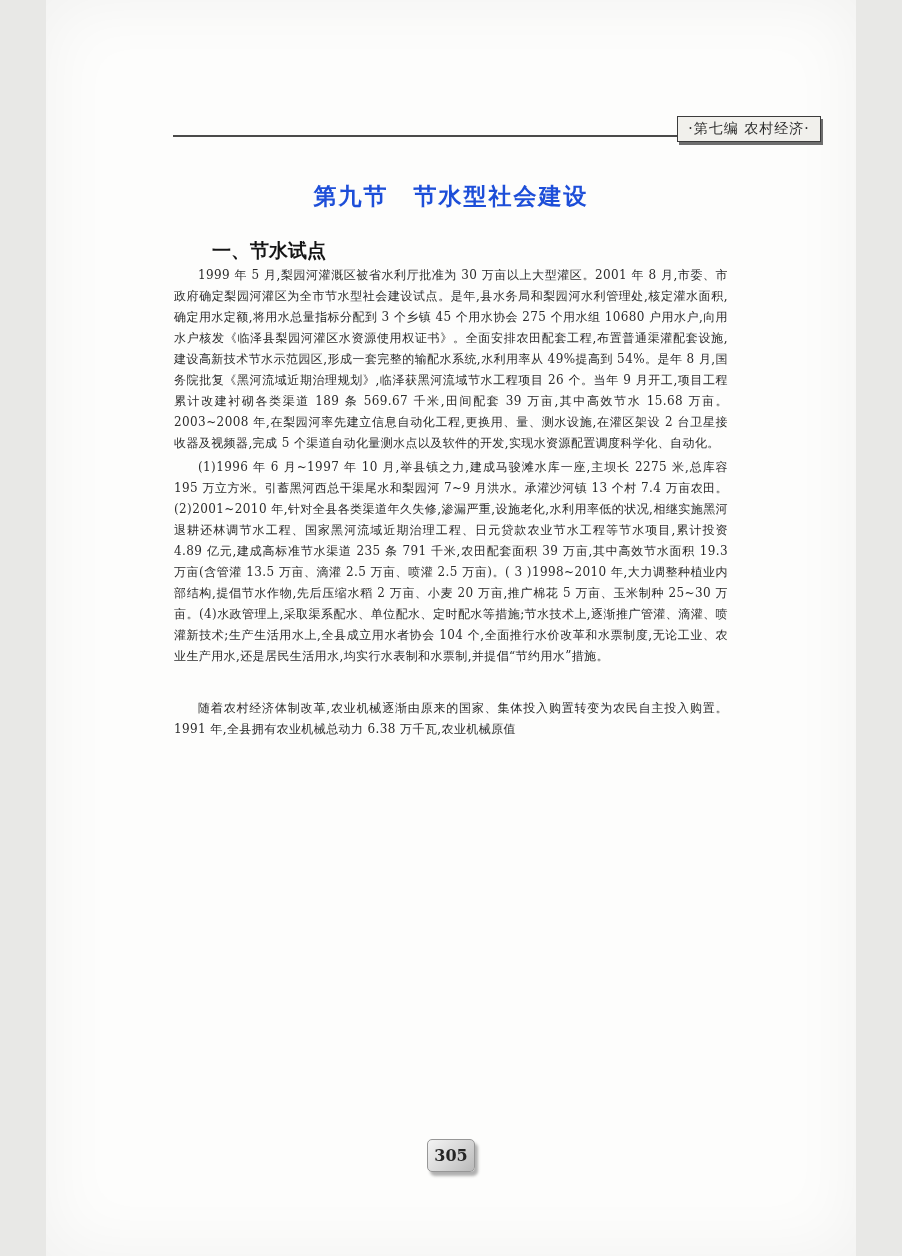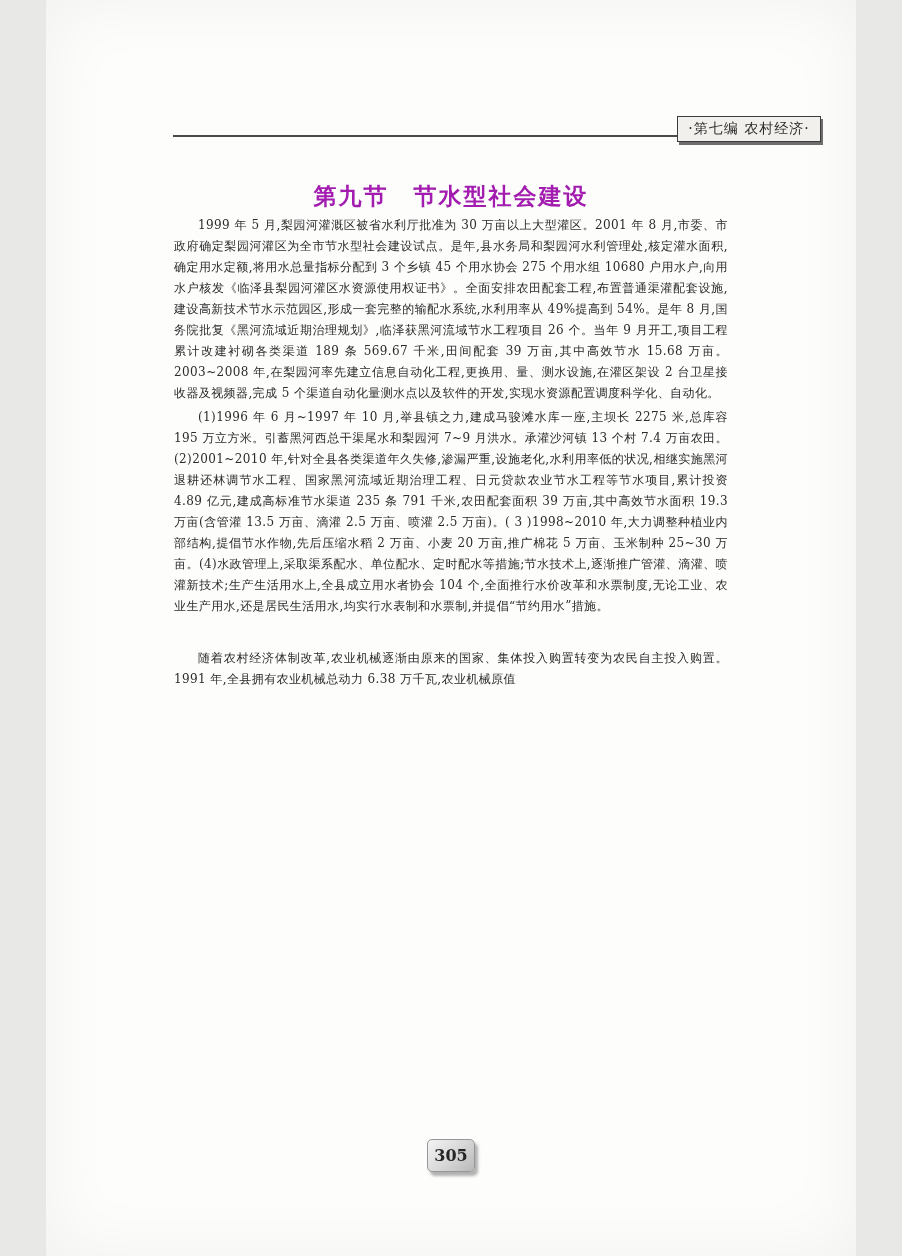--- a/index.html
+++ b/index.html
@@ -39,21 +39,21 @@
   .content { padding: 0 128px; }
 
   .section-title {
     margin: 0;
     padding-top: 181px;
     text-align: center;
     font-family: "DejaVu Sans", "Liberation Sans", sans-serif;
     font-weight: bold;
     font-size: 23px;
     letter-spacing: 2px;
-    color: #a21caf;
+    color: #1d4ed8;
   }
   .sub-heading {
     margin: 26px 0 0 0;
     text-indent: 2em;
     font-family: "DejaVu Sans", "Liberation Sans", sans-serif;
     font-weight: bold;
     font-size: 19px;
     line-height: 24px;
     color: #141414;
   }
@@ -100,20 +100,21 @@
 
   <div class="header-rule"></div>
   <div class="header-box">
     <span>·第七编  农村经济·</span>
   </div>
 
   <div class="content">
 
     <h2 class="section-title">第九节　节水型社会建设</h2>
 
+    <h3 class="sub-heading">一、节水试点</h3>
     <p class="para">1999 年 5 月,梨园河灌溉区被省水利厅批准为 30 万亩以上大型灌区。2001 年 8 月,市委、市政府确定梨园河灌区为全市节水型社会建设试点。是年,县水务局和梨园河水利管理处,核定灌水面积,确定用水定额,将用水总量指标分配到 3 个乡镇 45 个用水协会 275 个用水组 10680 户用水户,向用水户核发《临泽县梨园河灌区水资源使用权证书》。全面安排农田配套工程,布置普通渠灌配套设施,建设高新技术节水示范园区,形成一套完整的输配水系统,水利用率从 49%提高到 54%。是年 8 月,国务院批复《黑河流域近期治理规划》,临泽获黑河流域节水工程项目 26 个。当年 9 月开工,项目工程累计改建衬砌各类渠道 189 条 569.67 千米,田间配套 39 万亩,其中高效节水 15.68 万亩。2003~2008 年,在梨园河率先建立信息自动化工程,更换用、量、测水设施,在灌区架设 2 台卫星接收器及视频器,完成 5 个渠道自动化量测水点以及软件的开发,实现水资源配置调度科学化、自动化。</p>
 
     <p class="para">(1)1996 年 6 月~1997 年 10 月,举县镇之力,建成马骏滩水库一座,主坝长 2275 米,总库容 195 万立方米。引蓄黑河西总干渠尾水和梨园河 7~9 月洪水。承灌沙河镇 13 个村 7.4 万亩农田。(2)2001~2010 年,针对全县各类渠道年久失修,渗漏严重,设施老化,水利用率低的状况,相继实施黑河退耕还林调节水工程、国家黑河流域近期治理工程、日元贷款农业节水工程等节水项目,累计投资 4.89 亿元,建成高标准节水渠道 235 条 791 千米,农田配套面积 39 万亩,其中高效节水面积 19.3 万亩(含管灌 13.5 万亩、滴灌 2.5 万亩、喷灌 2.5 万亩)。( 3 )1998~2010 年,大力调整种植业内部结构,提倡节水作物,先后压缩水稻 2 万亩、小麦 20 万亩,推广棉花 5 万亩、玉米制种 25~30 万亩。(4)水政管理上,采取渠系配水、单位配水、定时配水等措施;节水技术上,逐渐推广管灌、滴灌、喷灌新技术;生产生活用水上,全县成立用水者协会 104 个,全面推行水价改革和水票制度,无论工业、农业生产用水,还是居民生活用水,均实行水表制和水票制,并提倡“节约用水”措施。</p>
 
     <p class="para chapter-para">随着农村经济体制改革,农业机械逐渐由原来的国家、集体投入购置转变为农民自主投入购置。1991 年,全县拥有农业机械总动力 6.38 万千瓦,农业机械原值</p>
 
   </div>
 
   <div class="page-num">
     <span>305</span>

